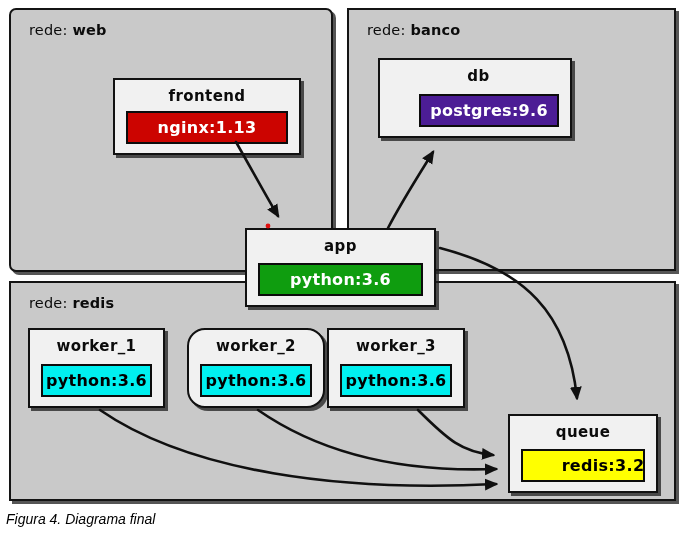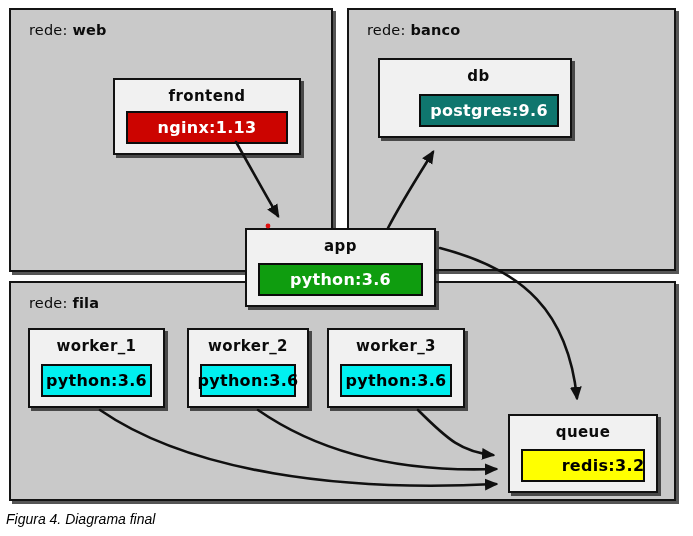--- a/index.html
+++ b/index.html
@@ -17,21 +17,21 @@
     border: 2px solid #141414;
     box-shadow: 3px 3px 0 rgba(30,30,30,0.75);
     z-index: 1;
   }
   .net-label {
     position: absolute; left: 18px; top: 12px;
     font-size: 14.5px; color: #0b0b0b; letter-spacing: 0.2px;
   }
   .net-label b { font-weight: bold; }
 
-  #net-web  { left: 9px;   top: 8px;   width: 324px; height: 264px; }
+  #net-web  { left: 9px;   top: 8px;   width: 324px; height: 264px; border-radius: 7px; }
   #net-banco{ left: 347px; top: 8px;   width: 329px; height: 263px; }
   #net-fila { left: 9px;   top: 281px; width: 667px; height: 220px; }
 
   
   .node {
     position: absolute;
     background: #f1f1f1;
     border: 2.5px solid #111111;
     box-shadow: 3px 3px 0 rgba(30,30,30,0.75);
     z-index: 2;
@@ -51,21 +51,21 @@
     border: 2px solid #0c0c0c;
     display: flex; align-items: center; justify-content: center;
     font-weight: bold; font-size: 16px;
     letter-spacing: 0.3px;
   }
 
   #node-frontend { left: 113px; top: 58px;  width: 188px; height: 77px; margin-top: 20px; }
   #node-db       { left: 378px; top: 58px;  width: 194px; height: 80px; padding-left: 7px; }
   #node-app      { left: 245px; top: 228px; width: 191px; height: 79px; }
   #node-worker_1 { left: 28px;  top: 328px; width: 137px; height: 80px; }
-  #node-worker_2 { left: 187px; top: 328px; width: 122px; height: 80px; }
+  #node-worker_2 { left: 187px; top: 328px; width: 138px; height: 80px; border-radius: 18px; }
   #node-worker_3 { left: 327px; top: 328px; width: 138px; height: 80px; }
   #node-queue    { left: 508px; top: 414px; width: 150px; height: 79px; }
 
   
   #edges {
     position: absolute; left: 0; top: 0; width: 693px; height: 536px;
     z-index: 3; pointer-events: none;
   }
   #edges path.edge { fill: none; stroke: #101010; stroke-width: 2.6px; stroke-linecap: round; }
 
@@ -84,31 +84,31 @@
 
 <div id="canvas">
 
   <div class="network" id="net-web">
     <div class="net-label"><span>rede:</span>&nbsp;<b>web</b></div>
   </div>
   <div class="network" id="net-banco">
     <div class="net-label"><span>rede:</span>&nbsp;<b>banco</b></div>
   </div>
   <div class="network" id="net-fila">
-    <div class="net-label"><span>rede:</span>&nbsp;<b>fila</b></div>
+    <div class="net-label"><span>rede:</span>&nbsp;<b>redis</b></div>
   </div>
 
   <div class="node" id="node-frontend">
     <div class="node-title">frontend</div>
     <div class="node-tag" style="background-color: rgb(204, 4, 0); color: rgb(255, 255, 255);">nginx:1.13</div>
   </div>
 
   <div class="node" id="node-db">
     <div class="node-title">db</div>
-    <div class="node-tag" style="background-color: #0f766e; color: rgb(255, 255, 255); margin-left: 28px;">postgres:9.6</div>
+    <div class="node-tag" style="background-color: #4c1d95; color: rgb(255, 255, 255); margin-left: 28px;">postgres:9.6</div>
   </div>
 
   <div class="node" id="node-app">
     <div class="node-title">app</div>
     <div class="node-tag" style="background-color: rgb(15, 157, 15); color: rgb(255, 255, 255);">python:3.6</div>
   </div>
 
   <div class="node" id="node-worker_1">
     <div class="node-title">worker_1</div>
     <div class="node-tag" style="background-color: rgb(0, 240, 240); color: rgb(0, 0, 0);">python:3.6</div>

